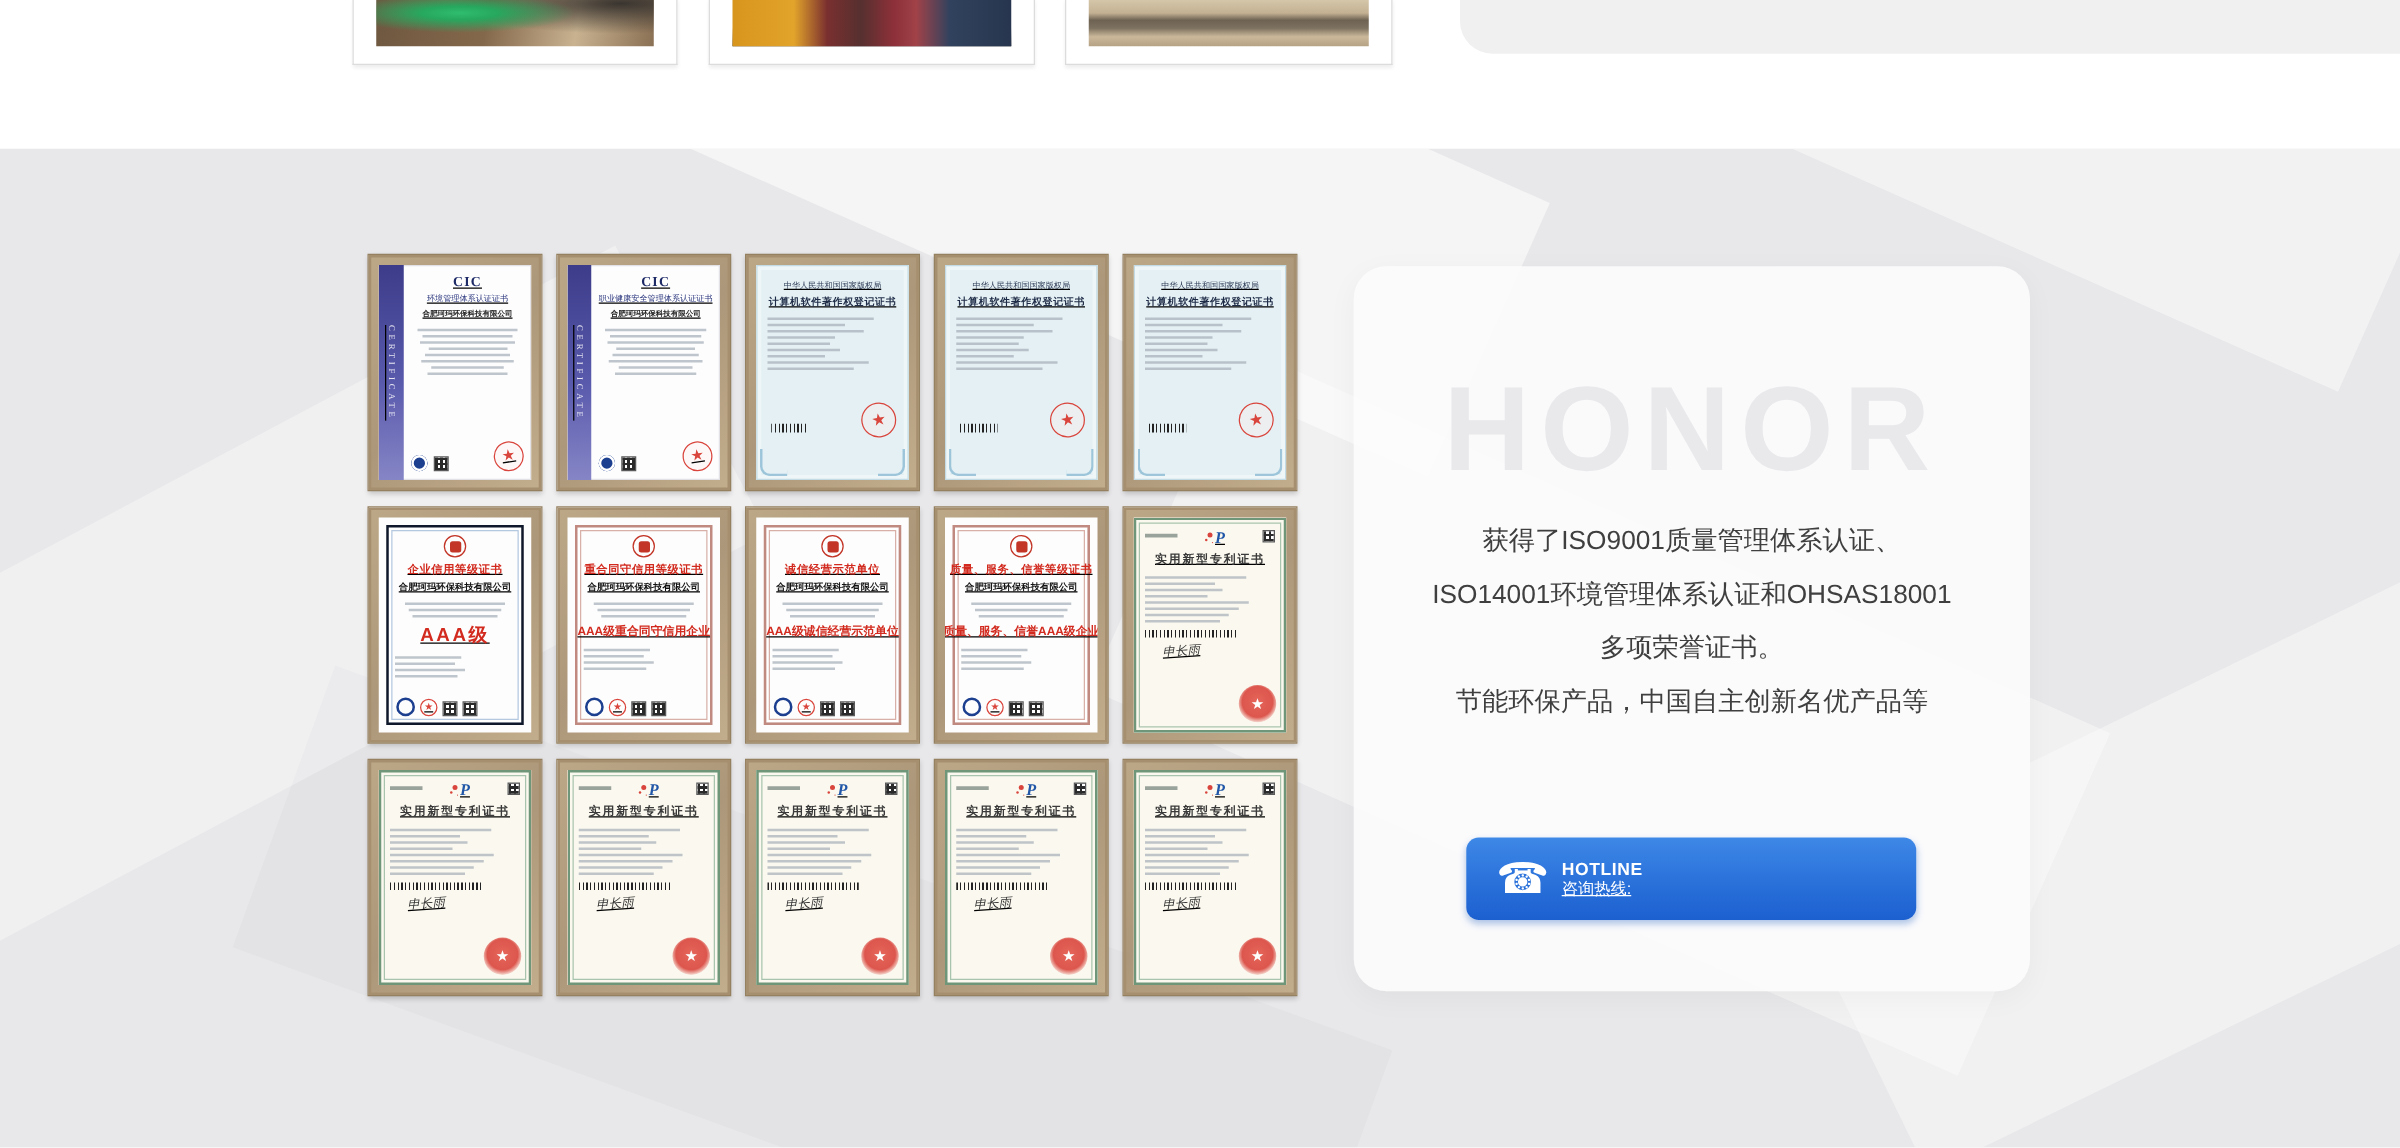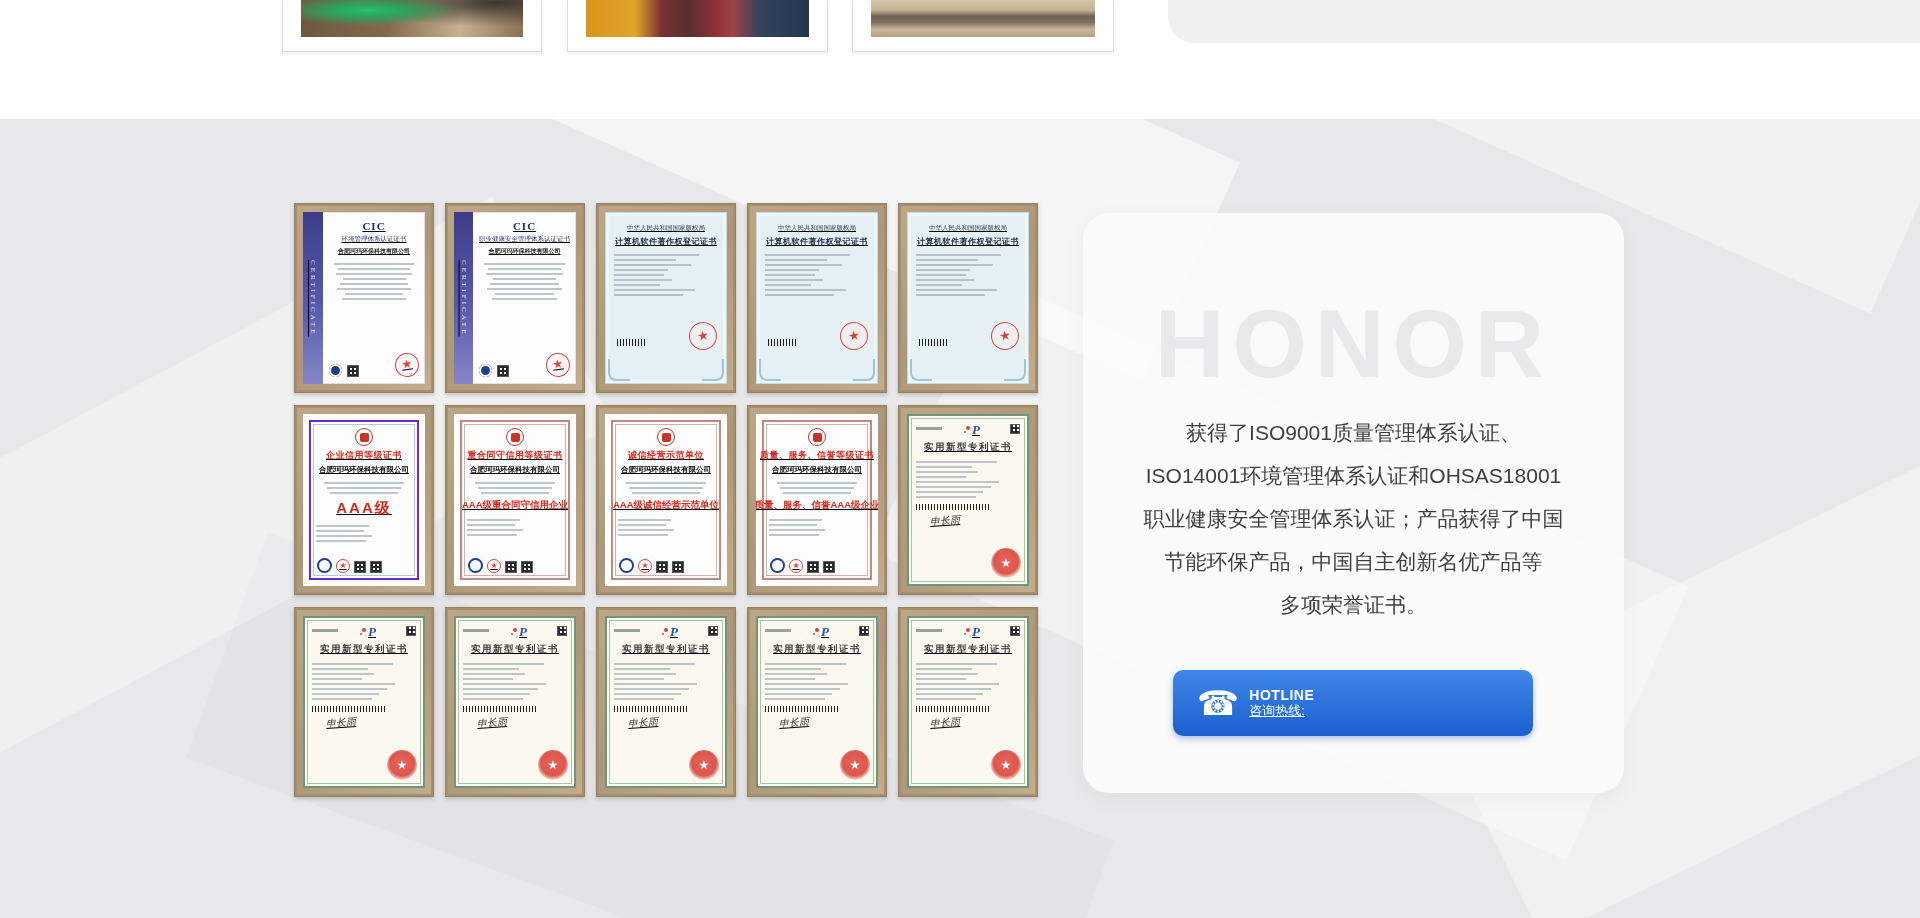--- a/index.html
+++ b/index.html
@@ -77,21 +77,21 @@
     transform:rotate(-10deg); background:rgba(255,235,233,0.3); }
   .copy-barcode { position:absolute; left:12px; bottom:38px; width:30px; height:7px;
     background:repeating-linear-gradient(90deg,#222 0 1px,transparent 1px 3px); }
   .copy-corner { position:absolute; width:22px; height:22px; border:2px solid #7fb3d0; opacity:0.7; }
   .cc-bl { left:3px; bottom:3px; border-top:none; border-right:none; border-radius:0 0 0 8px; }
   .cc-br { right:3px; bottom:3px; border-top:none; border-left:none; border-radius:0 0 8px 0; }
 
   
   .p-credit { background:#fdfdfd; padding:6px; }
   .credit-inner { width:100%; height:100%; padding:6px 5px 4px 5px; display:flex; flex-direction:column; align-items:center; }
-  .credit-inner.f-blue { border:2px solid #6d28d9; box-shadow:inset 0 0 0 2px #fff, inset 0 0 0 3px #b4c8e0; }
+  .credit-inner.f-blue { border:2px solid #0f172a; box-shadow:inset 0 0 0 2px #fff, inset 0 0 0 3px #b4c8e0; }
   .credit-inner.f-red { border:2px solid #c08a80; box-shadow:inset 0 0 0 2px #fff, inset 0 0 0 3px #d8b0a8; }
   .credit-emblem { width:18px; height:18px; border-radius:50%; border:1.5px solid #c23527;
     display:flex; align-items:center; justify-content:center; margin-bottom:3px; }
   .credit-emblem i { width:9px; height:9px; background:#c23527; border-radius:2px; display:block; }
   .credit-title { font-size:9px; font-weight:bold; color:#d22a1e; letter-spacing:0.5px; white-space:nowrap; }
   .credit-company { font-size:7.5px; font-weight:bold; color:#111; margin-top:3px; white-space:nowrap; }
   .credit-award { font-weight:bold; color:#d22a1e; margin-top:5px; white-space:nowrap; }
   .award-big { font-size:15px; letter-spacing:2px; }
   .award-small { font-size:9.5px; }
   .credit-bottom { margin-top:auto; width:100%; display:flex; align-items:flex-end; gap:4px; padding:0 1px 1px 1px; }
@@ -535,23 +535,22 @@
         <span class="patent-seal">★</span>
       </div>
     </div>
       </div>
 
     <div class="honor-card">
       <div class="honor-watermark">HONOR</div>
       <div class="honor-paragraph">
           <div>获得了ISO9001质量管理体系认证、</div>
           <div>ISO14001环境管理体系认证和OHSAS18001</div>
-          <div>职业健康安全管理体系认证；产品获得了中国</div>
+          <div>多项荣誉证书。</div>
           <div>节能环保产品，中国自主创新名优产品等</div>
-          <div>多项荣誉证书。</div>
         </div>
       <button class="hotline-btn">
         <span class="hotline-icon">☎</span>
         <span class="hotline-labels">
           <span class="hotline-en">HOTLINE</span>
           <span class="hotline-zh">咨询热线:</span>
         </span>
       </button>
     </div>
   </div>

